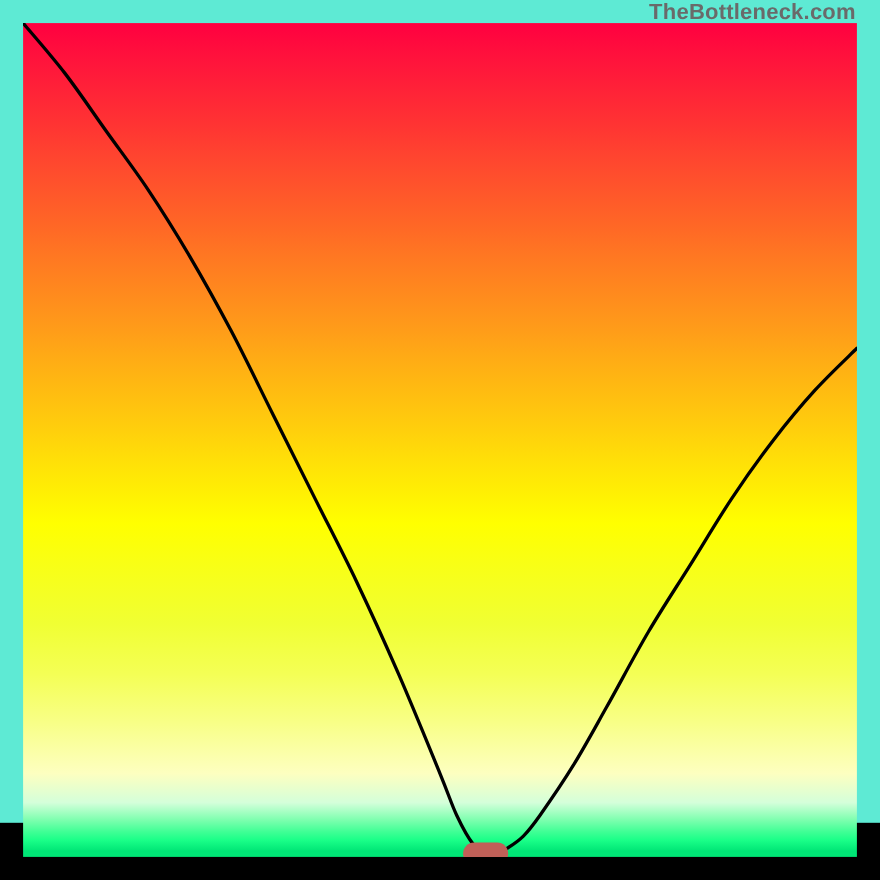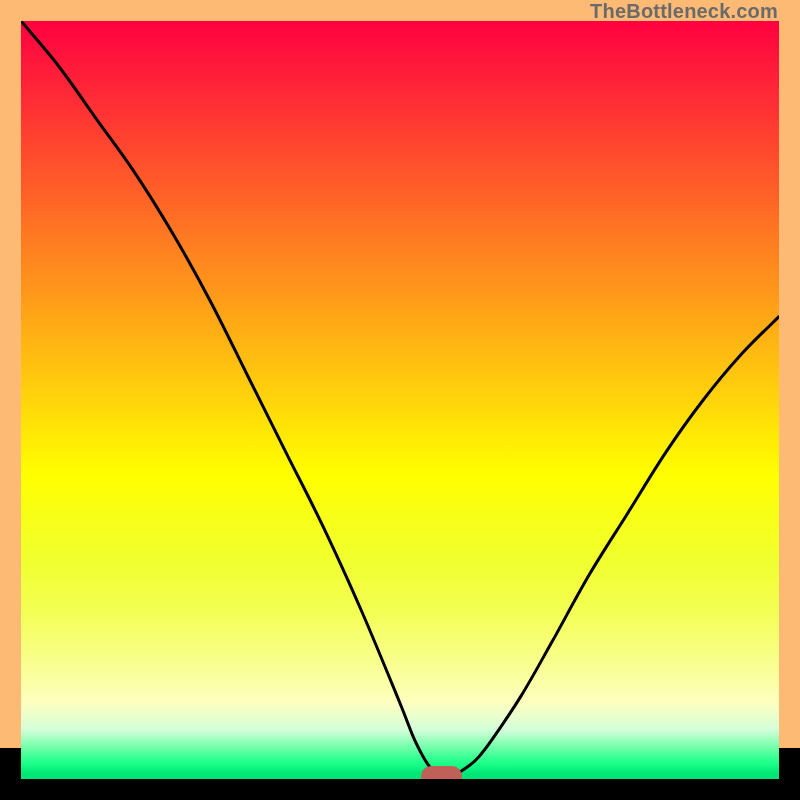--- a/index.html
+++ b/index.html
@@ -1,21 +1,21 @@
 <!DOCTYPE html>
 <html><head>
 <meta charset="utf-8">
 <style>
   * { margin: 0; padding: 0; box-sizing: border-box; }
   html, body { width: 800px; height: 800px; overflow: hidden; background: #000; }
   .frame {
     position: relative;
     width: 800px;
     height: 748px;
-    background: #fdba74;
+    background: #5eead4;
   }
   .plot-area {
     position: absolute;
     left: 21px;
     top: 21px;
     width: 758px;
     height: 758px;
     overflow: hidden;
   }
   .gradient {

